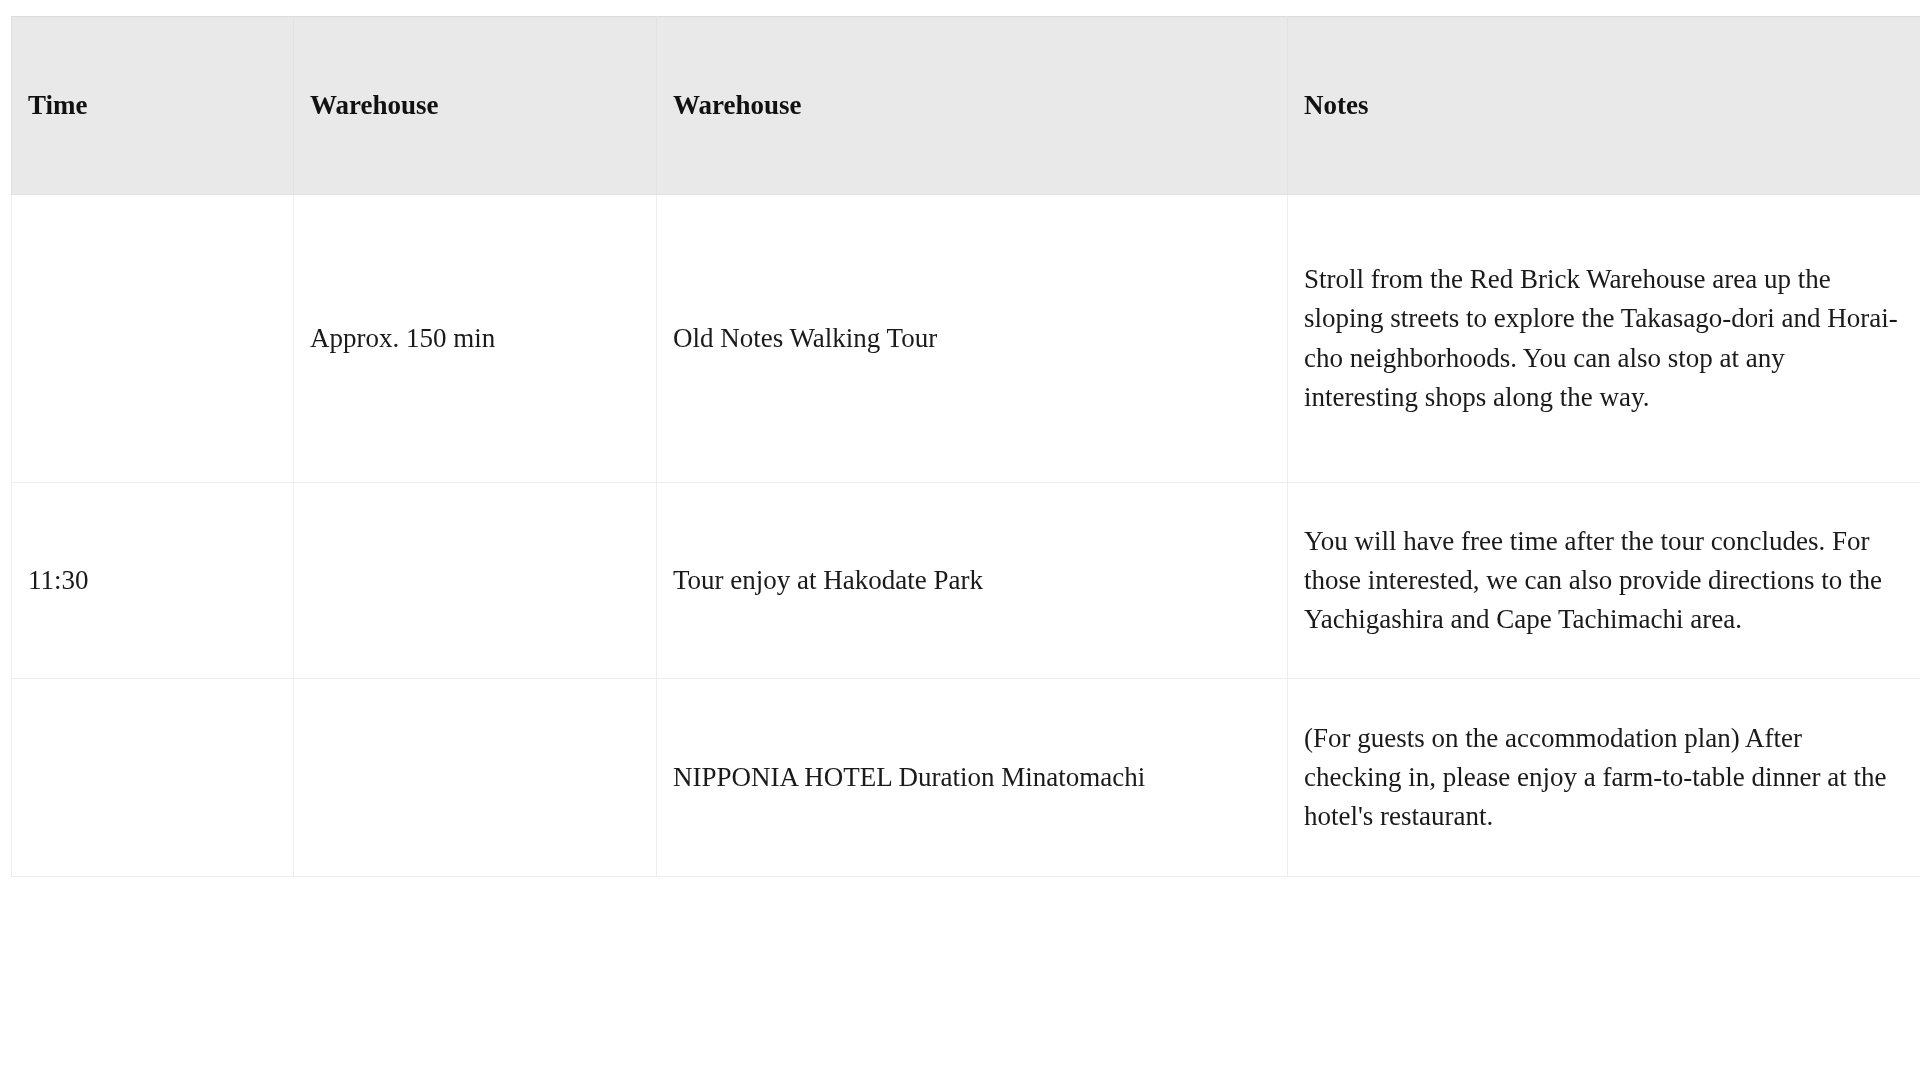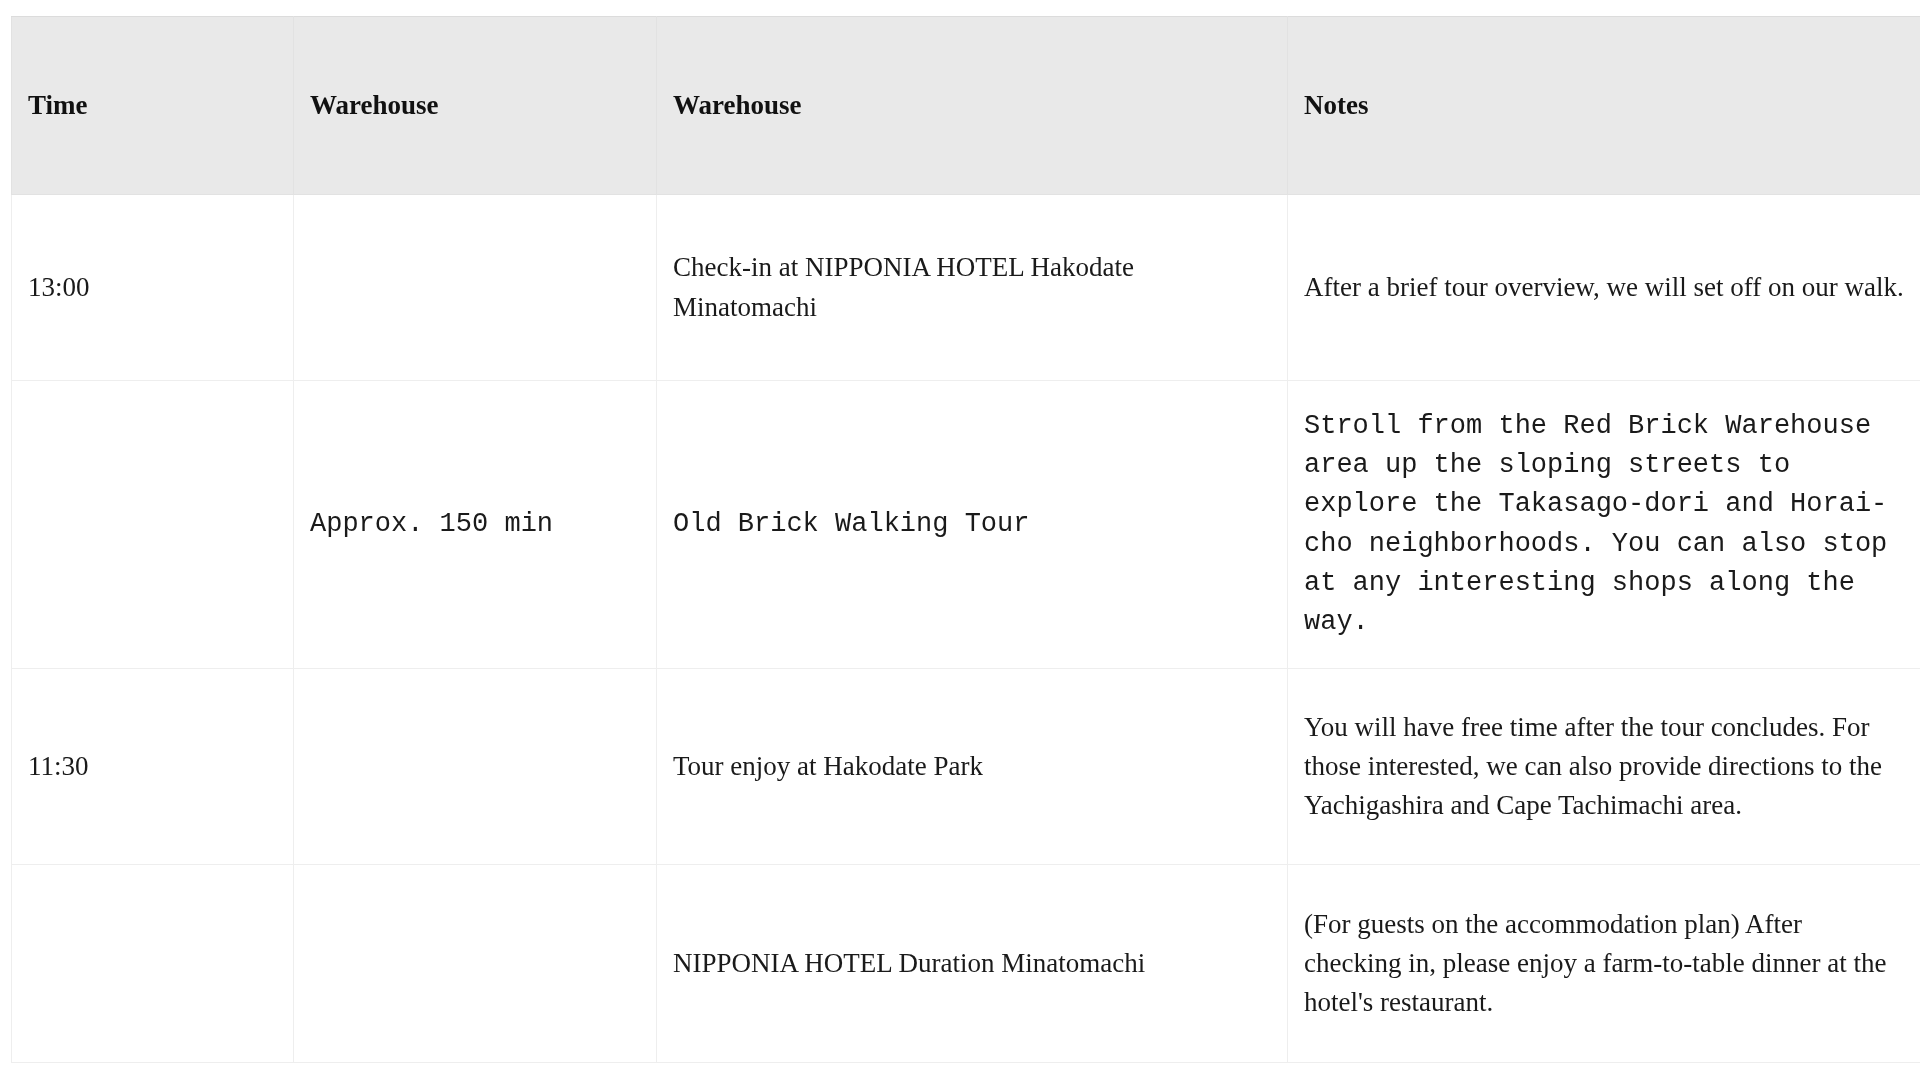--- a/index.html
+++ b/index.html
@@ -51,21 +51,21 @@
     border: 1px solid #eeeeee;
     vertical-align: middle;
     font-weight: 400;
     font-size: 27px;
     line-height: 1.45;
     padding: 18px 16px;
     box-sizing: border-box;
     color: #1a1a1a;
   }
   tbody tr.row-1 td { height: 186px; }
-  tbody tr.row-2 td { height: 288px; font-family: Liberation Mono, monospace; }
+  tbody tr.row-2 td { height: 288px; }
   tbody tr.row-3 td { height: 196px; }
   tbody tr.row-4 td { height: 198px; }
 
   td.cell-time, td.cell-dur { white-space: nowrap; }
   td.cell-notes, td.cell-act { word-wrap: break-word; }
 </style>
 </head>
 <body>
 
 <div class="page">
@@ -78,30 +78,24 @@
     </colgroup>
     <thead>
       <tr>
         <th>Time</th>
         <th>Warehouse</th>
         <th>Warehouse</th>
         <th>Notes</th>
       </tr>
     </thead>
     <tbody>
-      <tr class="row-1">
-        <td class="cell-time">13:00</td>
-        <td class="cell-dur"></td>
-        <td class="cell-act">Check-in at NIPPONIA HOTEL Hakodate Minatomachi</td>
-        <td class="cell-notes">After a brief tour overview, we will set off on our walk.</td>
-      </tr>
       <tr class="row-2">
         <td class="cell-time"></td>
         <td class="cell-dur">Approx. 150 min</td>
-        <td class="cell-act">Old Brick Walking Tour</td>
+        <td class="cell-act">Old Notes Walking Tour</td>
         <td class="cell-notes">Stroll from the Red Brick Warehouse area up the sloping streets to explore the Takasago-dori and Horai-cho neighborhoods. You can also stop at any interesting shops along the way.</td>
       </tr>
       <tr class="row-3">
         <td class="cell-time">11:30</td>
         <td class="cell-dur"></td>
         <td class="cell-act">Tour enjoy at Hakodate Park</td>
         <td class="cell-notes">You will have free time after the tour concludes. For those interested, we can also provide directions to the Yachigashira and Cape Tachimachi area.</td>
       </tr>
       <tr class="row-4">
         <td class="cell-time"></td>

